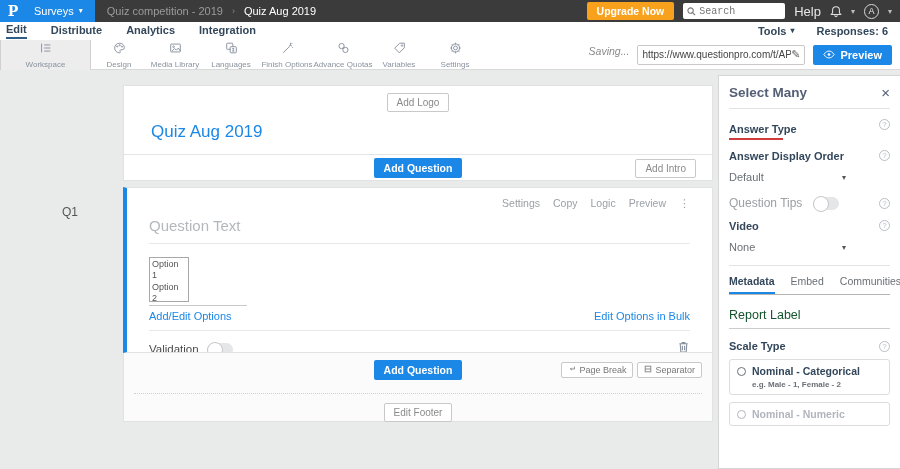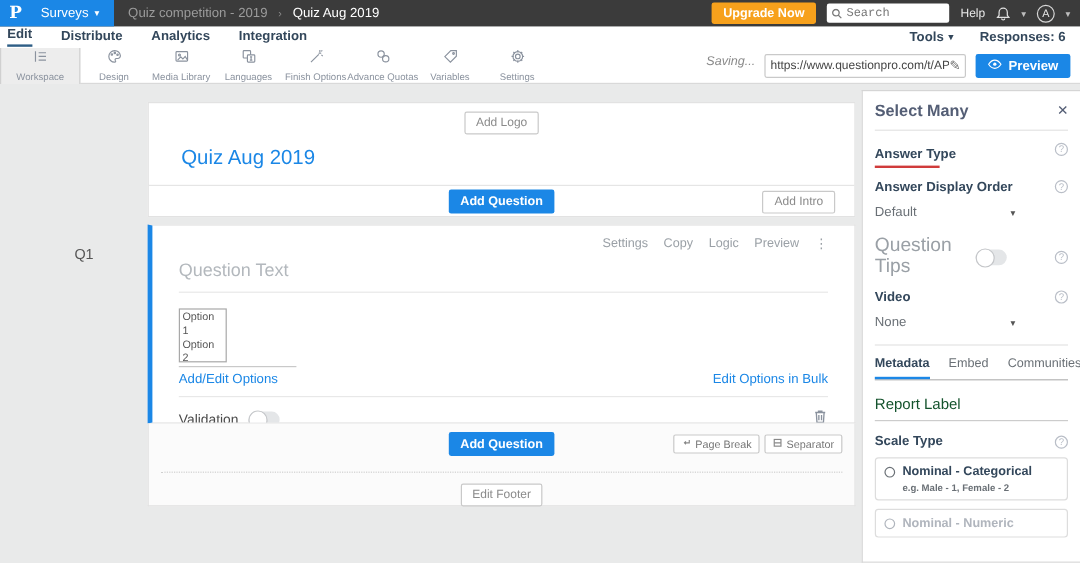--- a/index.html
+++ b/index.html
@@ -12,39 +12,39 @@
   .logo { width:26px; text-align:center; font-weight:bold; font-size:14px; font-family:"DejaVu Serif",serif; }
   .surveys-btn { font-size:11px; padding:0 12px 0 8px; display:flex; align-items:center; gap:5px; height:38px; cursor:pointer; }
   .caret { font-size:8px; line-height:1; }
   .breadcrumb { display:flex; align-items:center; gap:9px; margin-left:12px; font-size:11px; color:#9b9b9b; }
   .crumb-current { color:#fff; }
   .crumb-sep { color:#8a8a8a; font-size:9px; }
   .topbar-right { margin-left:auto; display:flex; align-items:center; gap:9px; padding-right:8px; }
   .upgrade-btn { background:#f7a11c; color:#fff; font-size:10.5px; font-weight:bold; padding:3px 10px; border-radius:2px; cursor:pointer; }
   .searchbox { width:102px; height:16px; background:#fff; border-radius:2px; display:flex; align-items:center; padding:0 4px; gap:3px; }
   .searchbox input { border:0; outline:0; width:80px; font-size:10px; color:#555; background:transparent; font-family:Liberation Mono, monospace; }
-  .help-link { color:#e8e8e8; font-size:10px;text-align:center; }
+  .help-link { color:#e8e8e8; font-size:13px;text-align:center; }
   .icon-sm { display:inline-flex; align-items:center; }
   .avatar { width:15px; height:15px; border:1px solid #d8d8d8; border-radius:50%; color:#e8e8e8; font-size:9px; display:flex; align-items:center; justify-content:center; }
   .tb-caret { color:#bdbdbd; font-size:8px; }
 
   
   .nav { position:absolute; top:22px; left:0; right:0; height:18px; background:#fff; display:flex; align-items:center; font-size:11px; z-index:4; }
   .nav-tab { color:#33475b; font-weight:bold; margin-left:24px; padding-bottom:2px; cursor:pointer; }
   .nav-tab:first-child { margin-left:6px; }
   .nav-tab.active { border-bottom:2px solid #2e5e86; }
   .nav-right { margin-left:auto; display:flex; align-items:center; gap:22px; padding-right:12px; }
   .nav-right .link { color:#33475b; font-weight:bold; font-size:11px; display:flex; gap:4px; align-items:center; cursor:pointer; }
 
   
   .toolbar { position:absolute; top:40px; left:0; right:0; height:30px; background:#fff; border-bottom:1px solid #d9d9d9; display:flex; align-items:center; z-index:3; }
   .tool-item { width:56px; height:30px; display:flex; flex-direction:column; align-items:center; justify-content:center; gap:1px; cursor:pointer; }
   .tool-item svg { stroke:#8a929e; fill:none; stroke-width:1.1; }
   .tool-label { font-size:8px; color:#8a929e; white-space:nowrap; }
-  .tool-item.active { background:#ededed; border-left:1px solid #d0d0d0; border-right:1px solid #d0d0d0; width:67px; }
+  .tool-item.active { background:#ededed; border-left:1px solid #d0d0d0; border-right:1px solid #d0d0d0; width:91px; }
   .toolbar-right { margin-left:auto; display:flex; align-items:flex-start; gap:8px; padding-right:8px; }
   .saving { font-size:10.5px; font-style:italic; color:#8a8a8a; }
   .urlbox { width:168px; height:20px; border:1px solid #c9c9c9; border-radius:2px; display:flex; align-items:center; padding:0 4px; background:#fff; }
   .urlbox input { border:0; outline:0; flex:1; font-size:10px; color:#444; font-family:inherit; }
   .pencil { color:#666; font-size:11px; cursor:pointer; }
   .preview-btn { background:#1b87e6; color:#fff; font-size:11px; font-weight:bold; border-radius:2px; padding:4px 10px; display:flex; align-items:center; gap:5px; cursor:pointer; }
 
   
   .qnum { position:absolute; left:62px; top:205px; font-size:12px; color:#555; z-index:1; }
   .canvas { position:absolute; left:123px; top:85px; width:590px; z-index:1; }
@@ -93,21 +93,21 @@
   .at-btn { border:1px solid #c9c9c9; border-radius:2px; height:19px; display:flex; align-items:center; padding:0 5px; gap:4px; font-size:10px; color:#6a7076; cursor:pointer; background:#fff; }
   .at-btn.selected { border:1px solid #1b87e6; color:#1b87e6; box-shadow:0 0 0 1px rgba(27,135,230,.25); }
   .at-ic { width:10px; height:10px; background:#6a7076; color:#fff; font-size:7px; display:inline-flex; align-items:center; justify-content:center; flex:none; }
   .at-ic.round { border-radius:50%; }
   .at-ic.blue { background:#1b87e6; }
   .inner-sq { width:4px; height:4px; background:#fff; display:block; }
   .sel-row { display:flex; align-items:center; justify-content:space-between; margin-top:9px; padding-right:44px; }
   .sel-value { font-size:11px; color:#6a7076; }
   .sel-caret { font-size:8px; color:#555; }
   .tip-row { display:flex; align-items:center; margin-top:13px; }
-  .tip-label { font-size:16px; color:#9aa0a6; width:84px; }
+  .tip-label { font-size:12px; color:#9aa0a6; width:84px; }
   .tip-row .q-help { margin-left:auto; }
   .panel-div { border-top:1px solid #e3e3e3; margin-top:12px; }
   .ptabs { display:flex; gap:16px; margin-top:9px; border-bottom:1px solid #b5b5b5; }
   .ptab { font-size:10.5px; color:#6a7076; padding-bottom:5px; cursor:pointer; }
   .ptab.active { color:#33475b; font-weight:bold; border-bottom:2px solid #1b87e6; }
   .report-label { margin-top:13px; font-size:12.5px; color:#14532d; border-bottom:1px solid #ccc; padding-bottom:6px; cursor:text; }
   .scale-row { display:flex; justify-content:space-between; align-items:center; margin-top:11px; }
   .scale-card { border:1px solid #ddd; border-radius:3px; margin-top:7px; padding:5px 7px; cursor:pointer; }
   .sc-head { display:flex; align-items:center; gap:6px; font-size:10.5px; color:#33475b; font-weight:bold; }
   .sc-radio { width:9px; height:9px; border:1.5px solid #6a7076; border-radius:50%; flex:none; }

